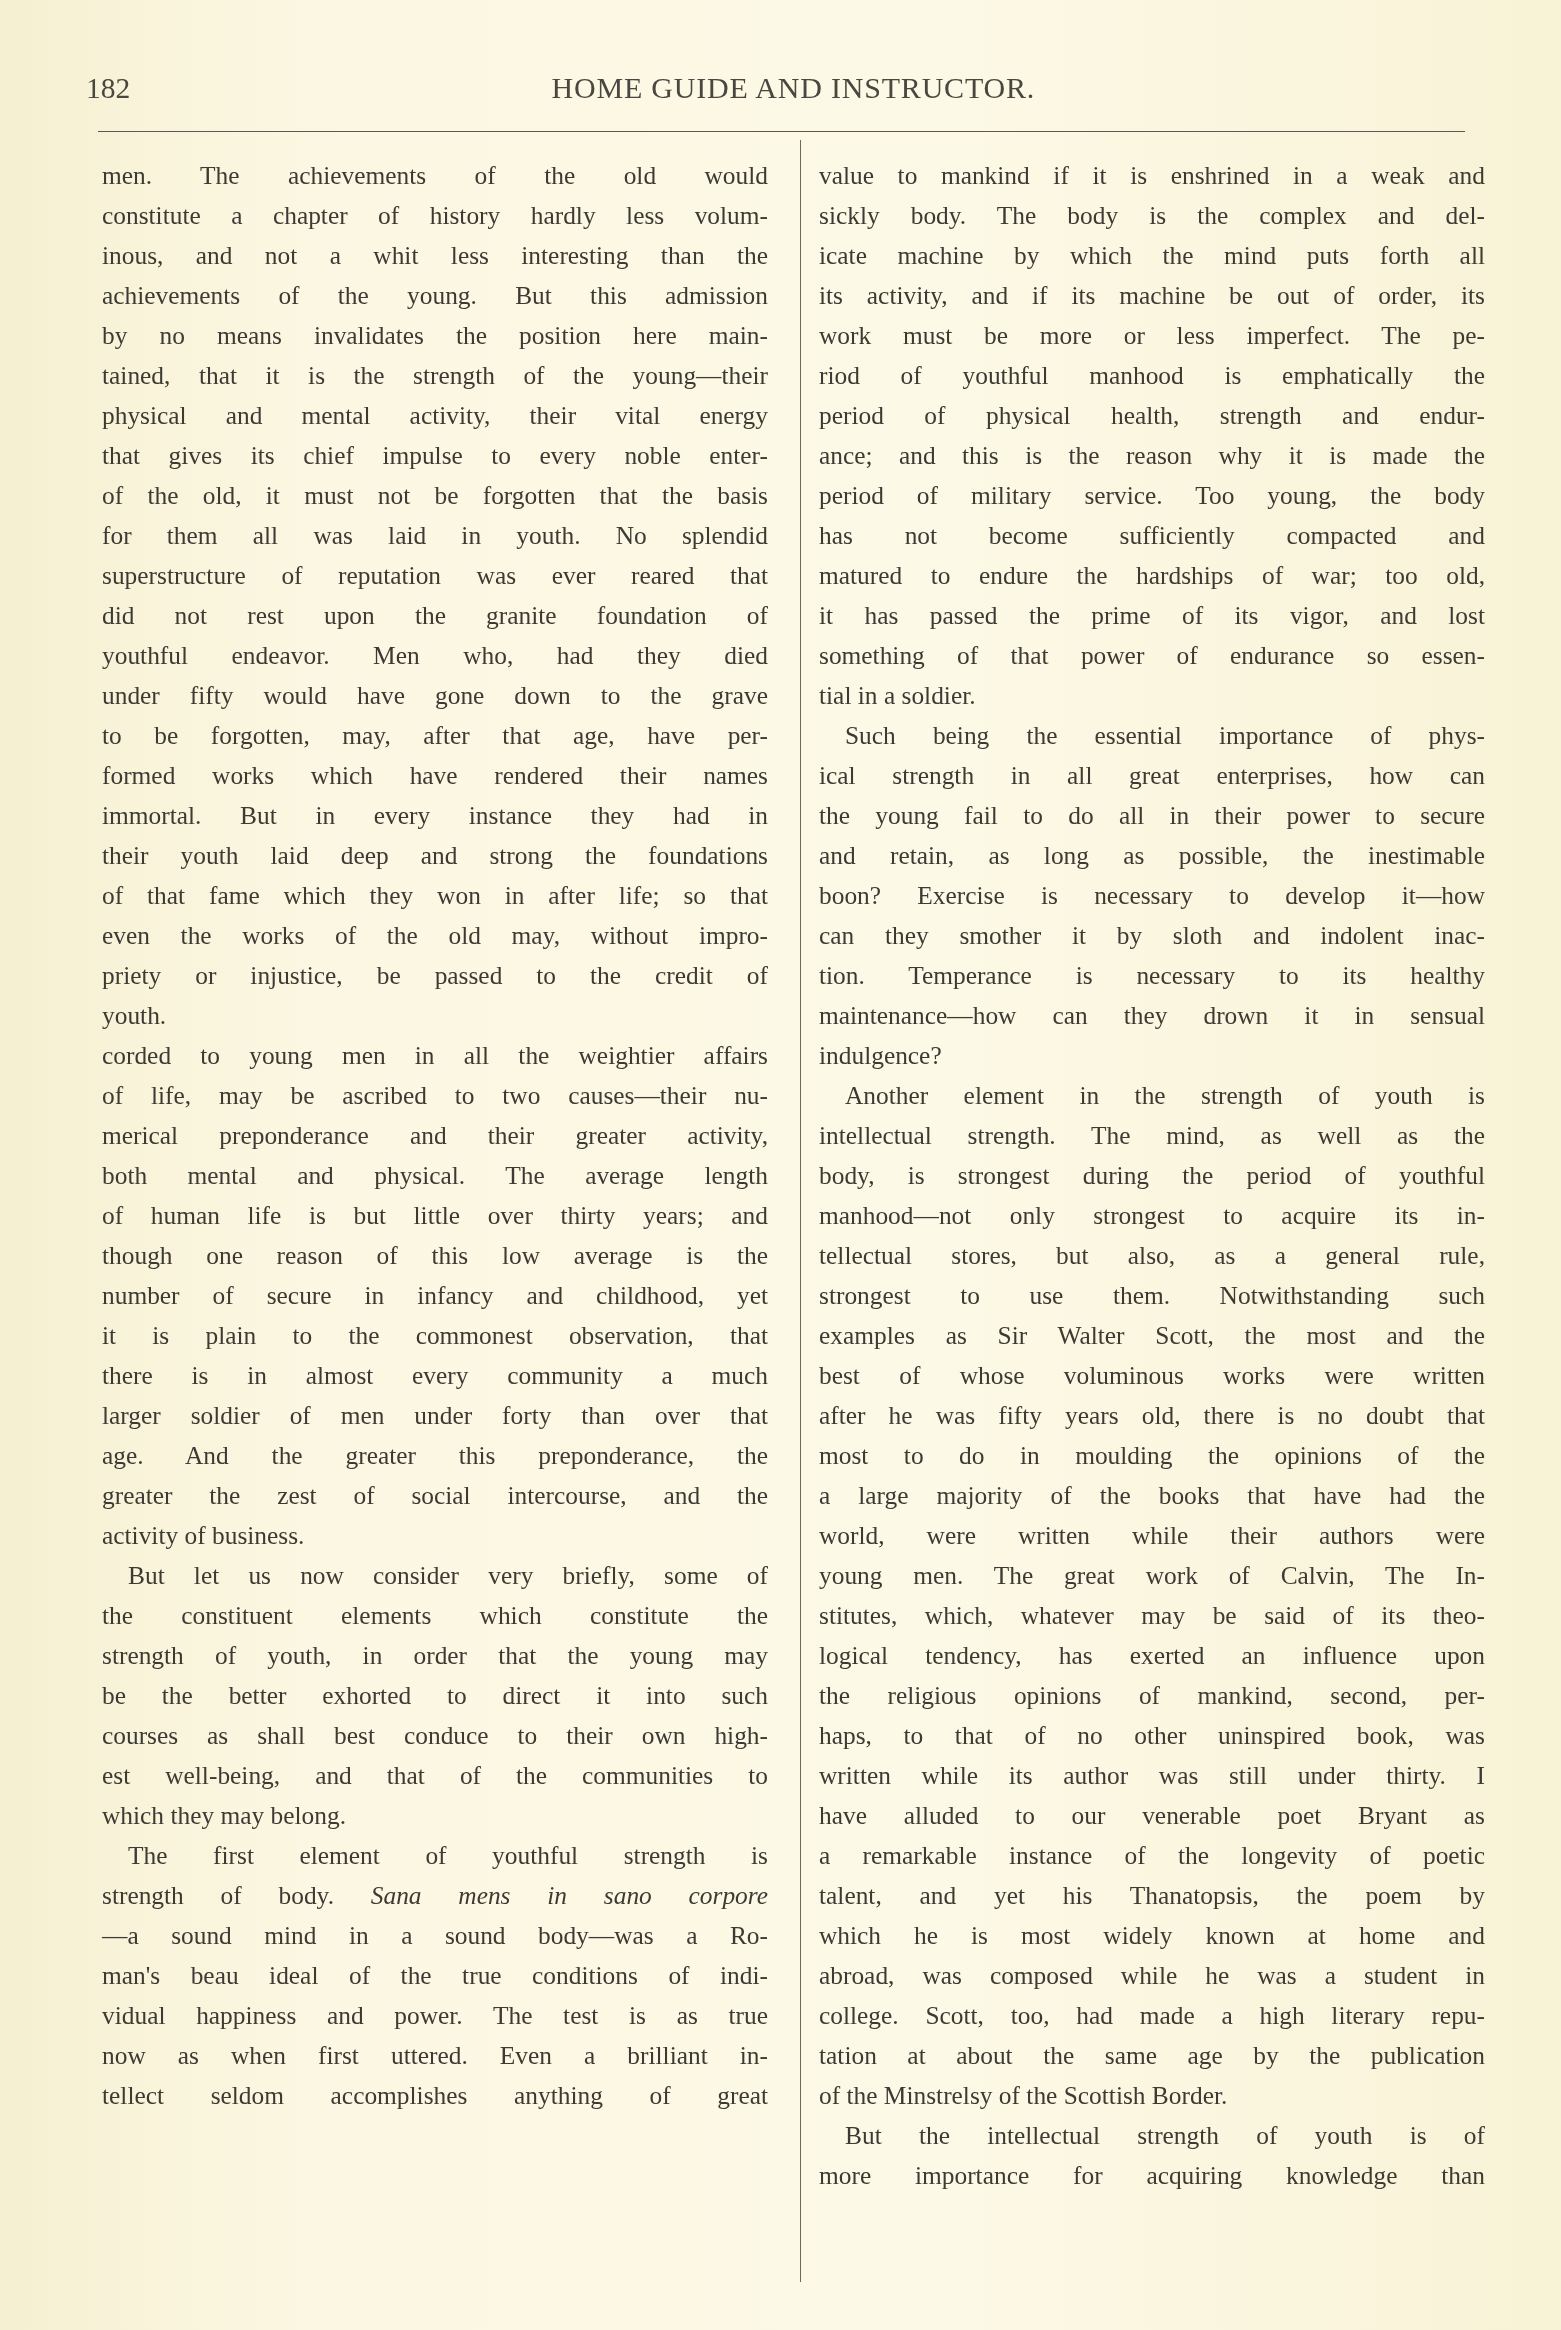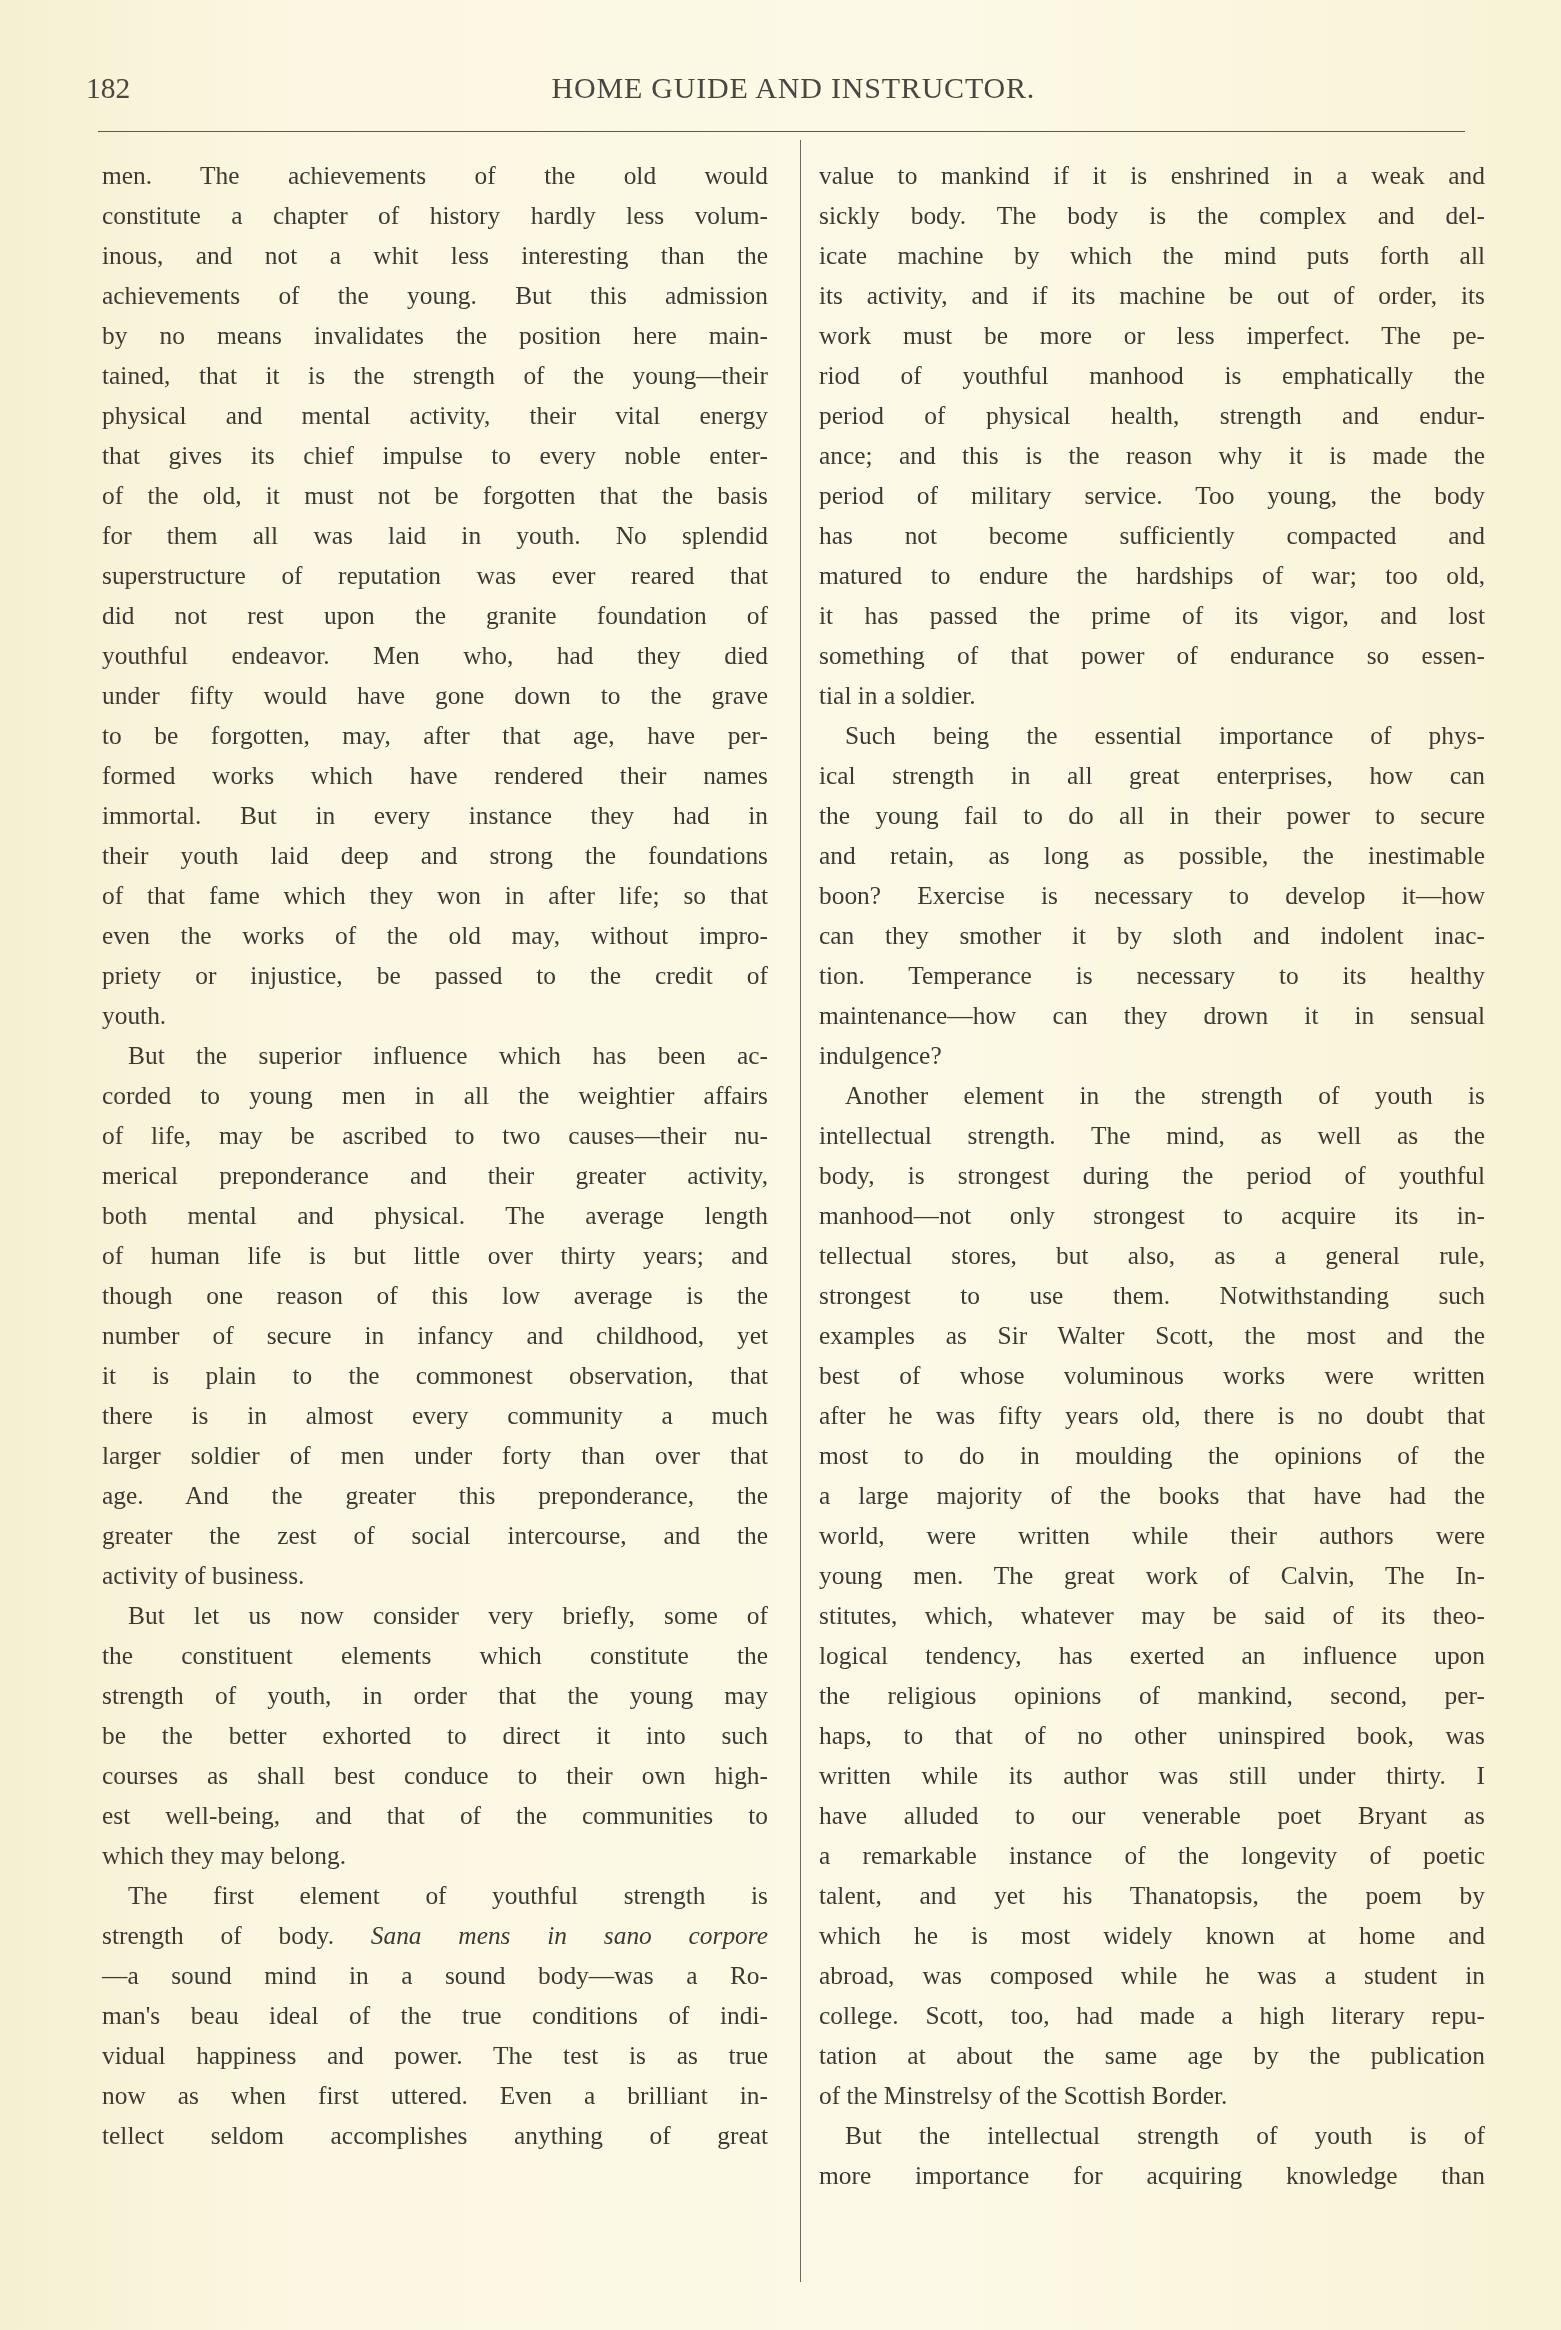--- a/index.html
+++ b/index.html
@@ -66,21 +66,20 @@
     <span class="line"><span>youthful endeavor. Men who, had they died</span></span>
     <span class="line"><span>under fifty would have gone down to the grave</span></span>
     <span class="line"><span>to be forgotten, may, after that age, have per-</span></span>
     <span class="line"><span>formed works which have rendered their names</span></span>
     <span class="line"><span>immortal. But in every instance they had in</span></span>
     <span class="line"><span>their youth laid deep and strong the foundations</span></span>
     <span class="line"><span>of that fame which they won in after life; so that</span></span>
     <span class="line"><span>even the works of the old may, without impro-</span></span>
     <span class="line"><span>priety or injustice, be passed to the credit of</span></span>
     <span class="line last"><span>youth.</span></span>
-    <span class="line indent"><span>But the superior influence which has been ac-</span></span>
     <span class="line"><span>corded to young men in all the weightier affairs</span></span>
     <span class="line"><span>of life, may be ascribed to two causes—their nu-</span></span>
     <span class="line"><span>merical preponderance and their greater activity,</span></span>
     <span class="line"><span>both mental and physical. The average length</span></span>
     <span class="line"><span>of human life is but little over thirty years; and</span></span>
     <span class="line"><span>though one reason of this low average is the</span></span>
     <span class="line"><span>number of secure in infancy and childhood, yet</span></span>
     <span class="line"><span>it is plain to the commonest observation, that</span></span>
     <span class="line"><span>there is in almost every community a much</span></span>
     <span class="line"><span>larger soldier of men under forty than over that</span></span>

